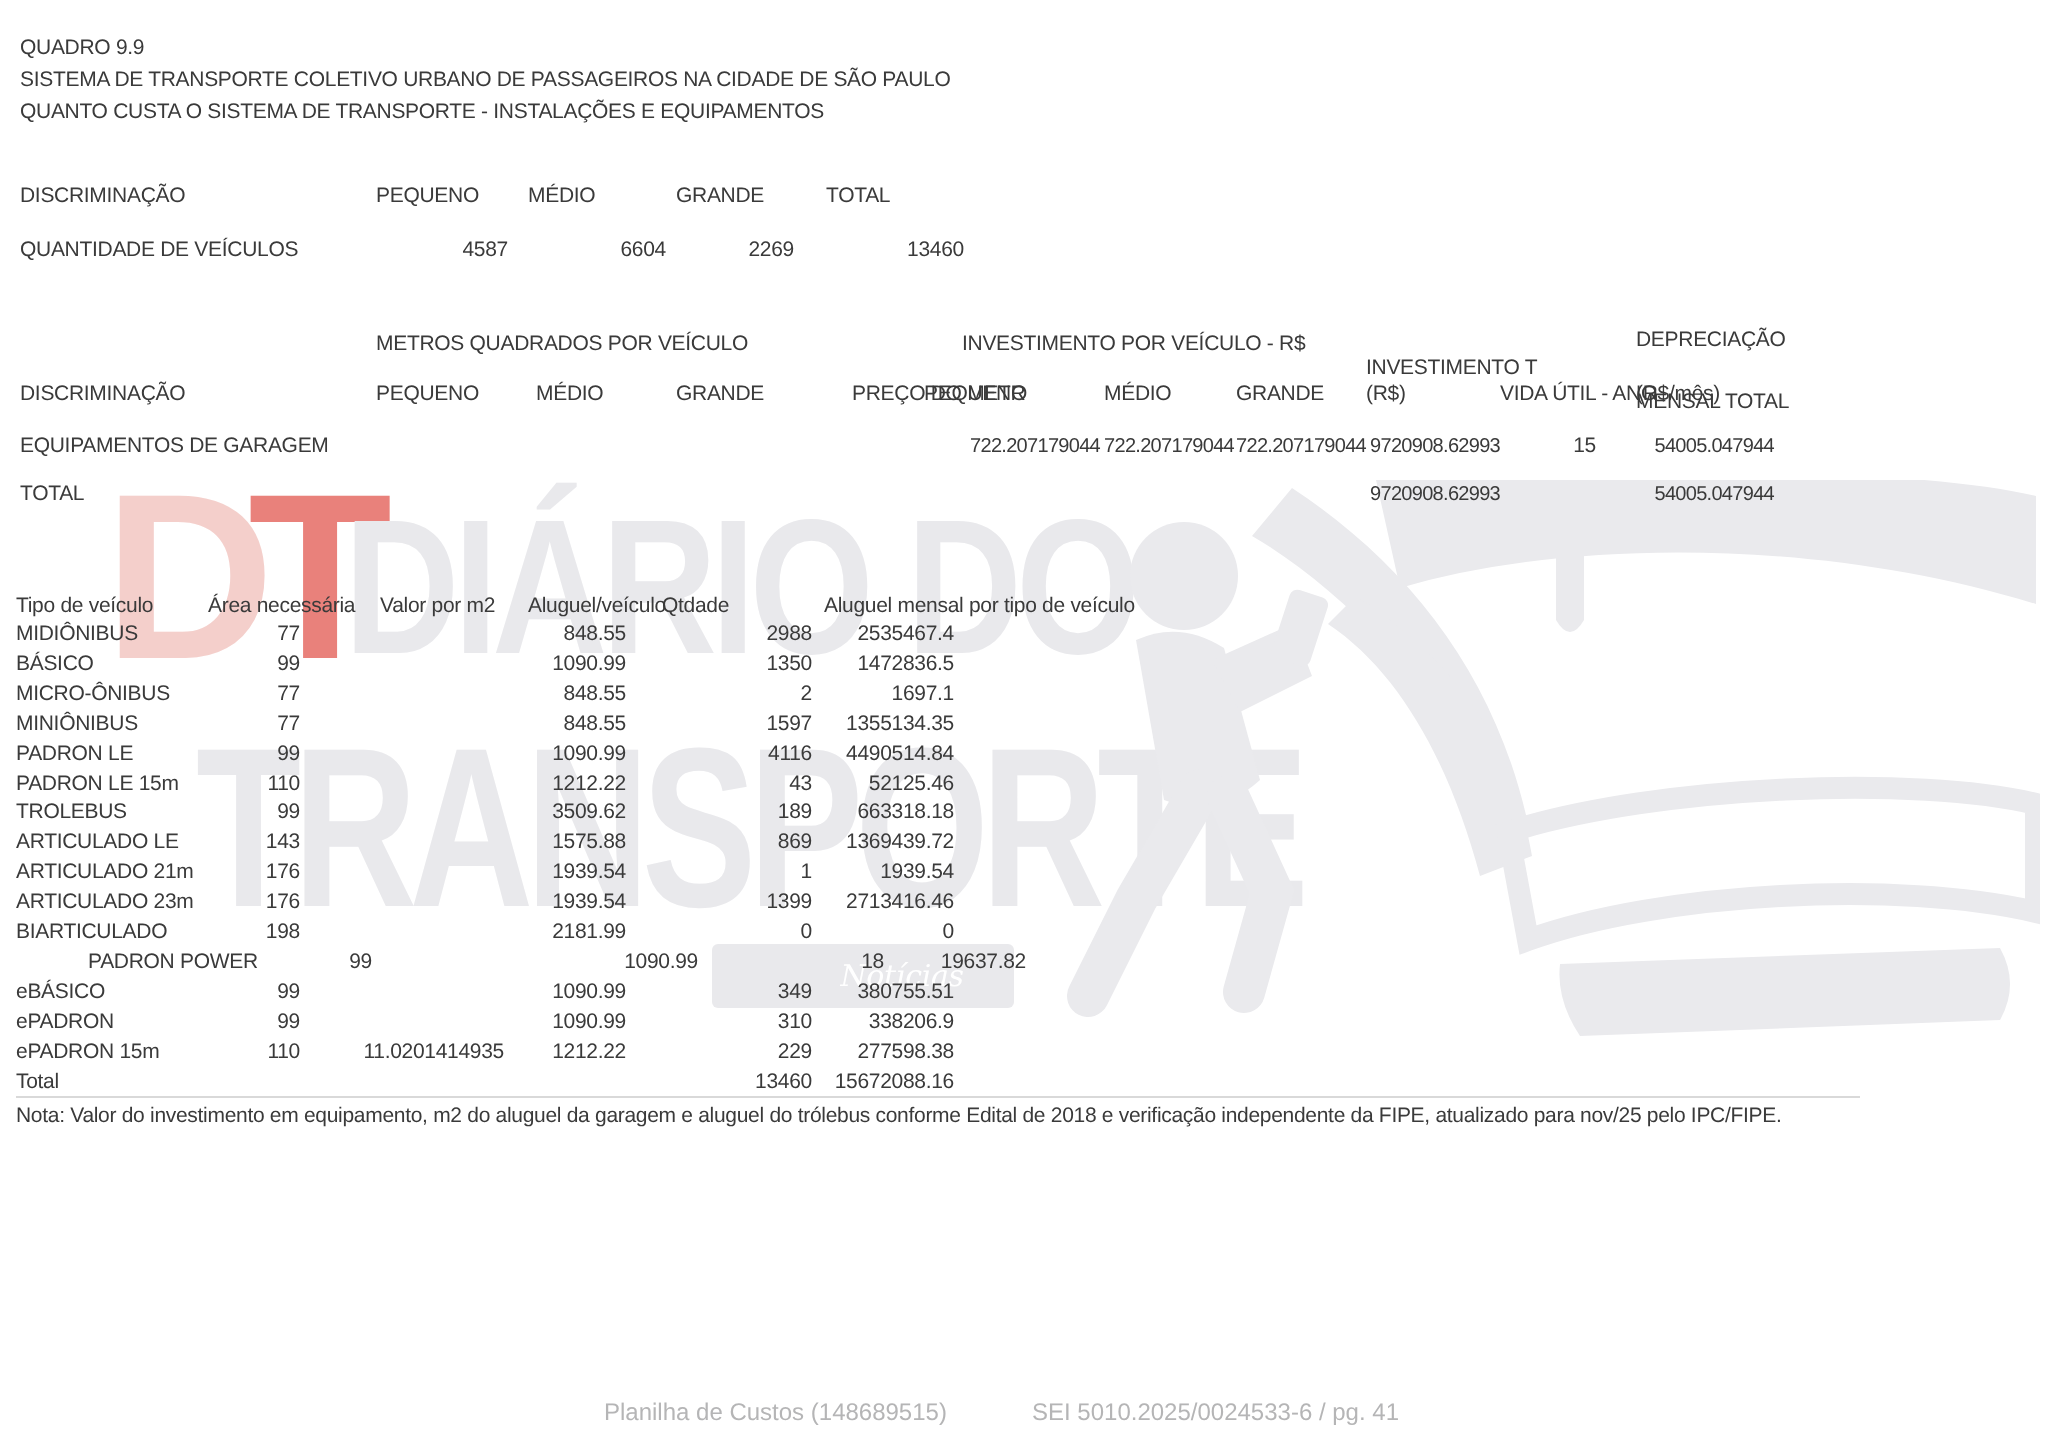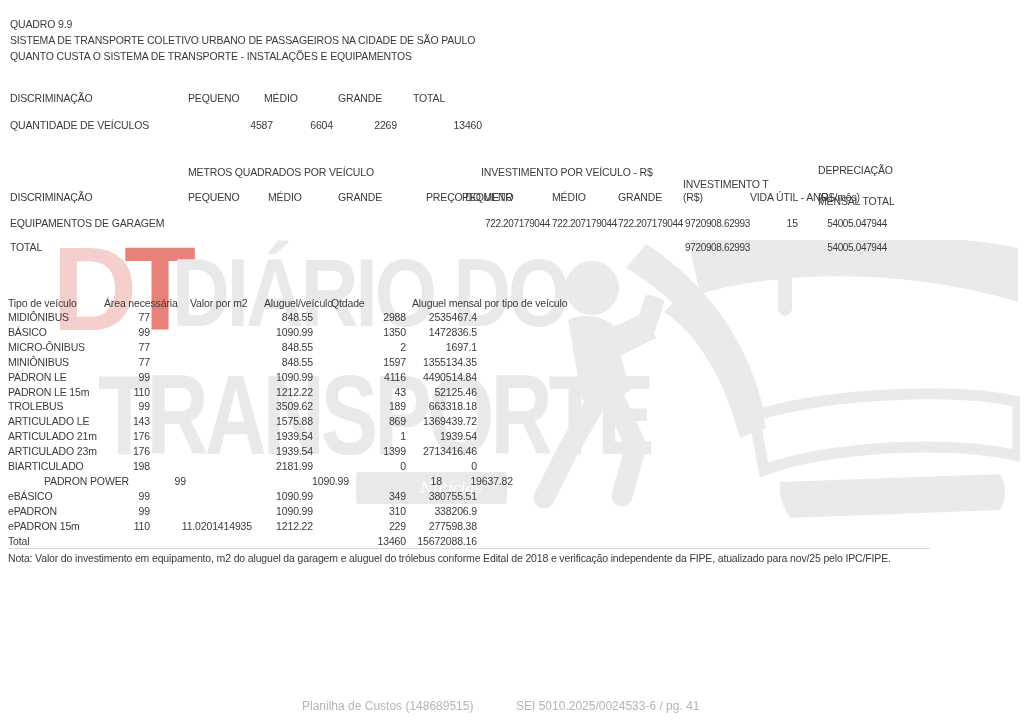--- a/index.html
+++ b/index.html
@@ -71,21 +71,21 @@
     <span class="abs" style="left:10px;top:18px;">QUADRO 9.9</span>
     <span class="abs" style="left:10px;top:34px;">SISTEMA DE TRANSPORTE COLETIVO URBANO DE PASSAGEIROS NA CIDADE DE SÃO PAULO</span>
     <span class="abs" style="left:10px;top:50px;">QUANTO CUSTA O SISTEMA DE TRANSPORTE - INSTALAÇÕES E EQUIPAMENTOS</span>
 
     <span class="abs" style="left:10px;top:92px;">DISCRIMINAÇÃO</span>
     <span class="abs" style="left:188px;top:92px;">PEQUENO</span>
     <span class="abs" style="left:264px;top:92px;">MÉDIO</span>
     <span class="abs" style="left:338px;top:92px;">GRANDE</span>
     <span class="abs" style="left:413px;top:92px;">TOTAL</span>
     <span class="abs" style="left:10px;top:119px;">QUANTIDADE DE VEÍCULOS</span>
-    <span class="abs r" style="left:213px;top:119px;width:60px;">4587</span>
+    <span class="abs r" style="left:194px;top:119px;width:60px;">4587</span>
     <span class="abs r" style="left:273px;top:119px;width:60px;">6604</span>
     <span class="abs r" style="left:337px;top:119px;width:60px;">2269</span>
     <span class="abs r" style="left:422px;top:119px;width:60px;">13460</span>
 
     <span class="abs" style="left:188px;top:166px;">METROS QUADRADOS POR VEÍCULO</span>
     <span class="abs" style="left:481px;top:166px;">INVESTIMENTO POR VEÍCULO - R$</span>
     <span class="abs" style="left:818px;top:164px;">DEPRECIAÇÃO</span>
     <span class="abs" style="left:683px;top:178px;">INVESTIMENTO T</span>
     <span class="abs" style="left:818px;top:160px;margin-top:35px;">MENSAL TOTAL</span>
     <span class="abs" style="left:10px;top:191px;">DISCRIMINAÇÃO</span>

